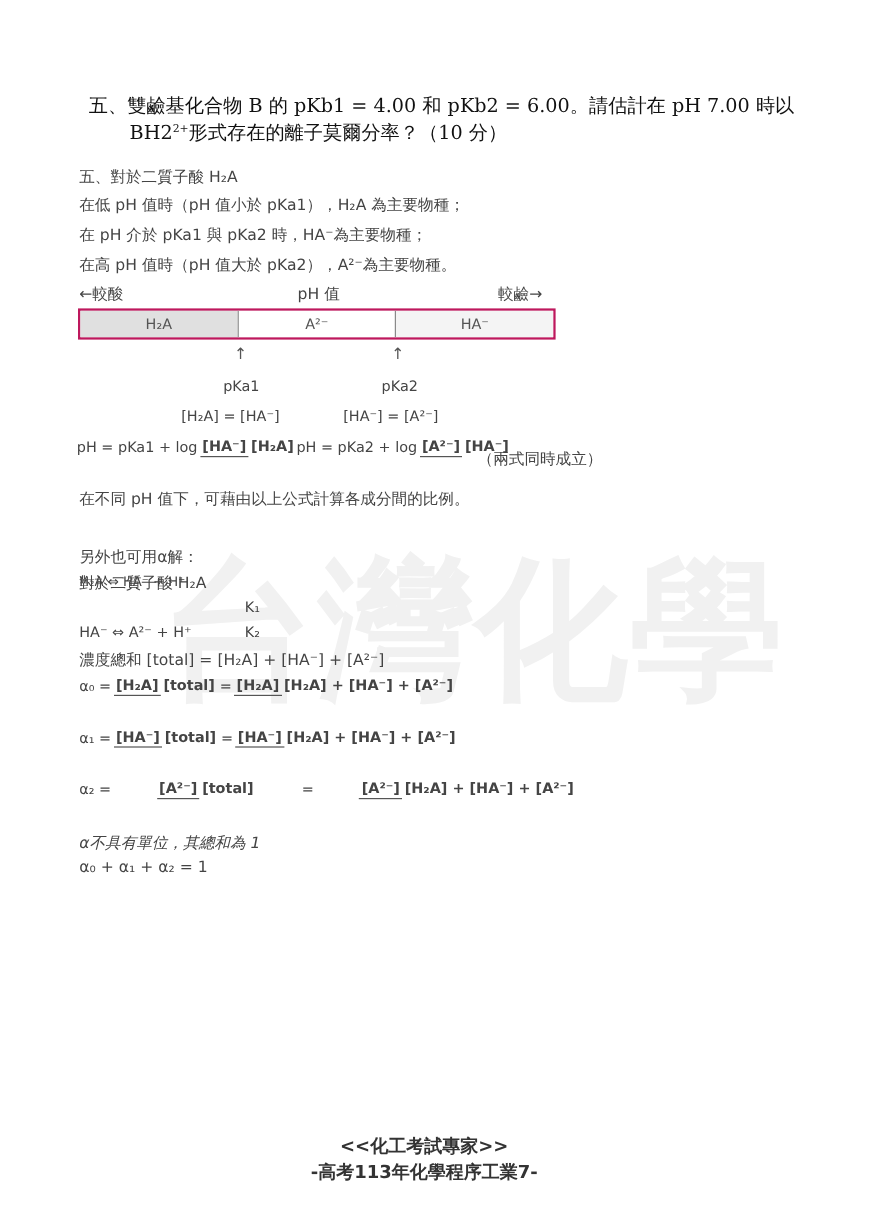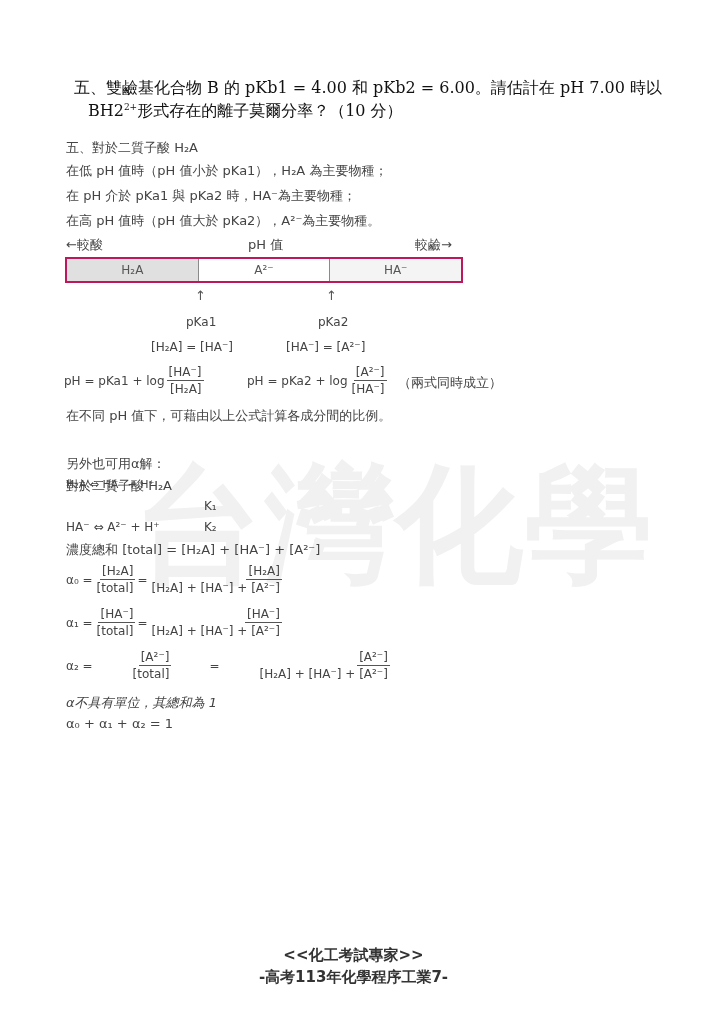--- a/index.html
+++ b/index.html
@@ -1,35 +1,35 @@
 <!DOCTYPE html>
 <html><head>
 <meta charset="utf-8">
 <style>
   html, body { margin: 0; padding: 0; background: #ffffff; }
   body { width: 724px; height: 1024px; position: relative; overflow: hidden;
          font-family: "DejaVu Sans", "Liberation Sans", sans-serif; color: #3a3a3a; }
   .abs { position: absolute; white-space: nowrap; }
   .question { font-family: "DejaVu Serif", "Liberation Serif", serif; color: #111; font-size: 16px; }
   .q1 { left: 74px; top: 78px; }
-  .q2 { left: 88px; top: 101px; }
+  .q2 { left: 108px; top: 101px; }
   .body-text { font-size: 13px; color: #444; }
   sub, sup { font-size: 7px; line-height: 0; }
   .watermark { position: absolute; left: 120px; top: 440px; font-size: 128px; font-weight: bold;
                color: #f1f1f1; letter-spacing: 2px; z-index: 0; font-family: "DejaVu Sans", sans-serif; margin-left: 15px; }
   .content { position: relative; z-index: 1; }
   .bar { position: absolute; left: 65px; top: 257px; width: 398px; height: 26px; border: 2px solid #be185d;
          display: flex; box-sizing: border-box; }
   .seg { flex: 1; display: flex; align-items: center; justify-content: center; font-size: 12px; color: #555; }
   .seg + .seg { border-left: 1px solid #8a8a8a; }
   .seg-0 { background: #e0e0e0; }
   .seg-1 { background: #f4f4f4; }
   .seg-2 { background: #ffffff; }
   .arrow { font-size: 13px; color: #555; }
-  .frac { display: inline-flex; flex-direction: column; align-items: flex-end; vertical-align: middle; margin: 0 2px; }
+  .frac { display: inline-flex; flex-direction: row; align-items: flex-start; vertical-align: middle; margin: 0 2px; font-weight: bold; }
   .frac .num { border-bottom: 1px solid #555; padding: 0 2px; line-height: 16px; }
   .frac .den { padding: 0 2px; line-height: 16px; }
   .footer { position: absolute; left: 0; width: 707px; text-align: center; font-weight: bold; color: #333; font-size: 15px; }
 </style>
 </head>
 <body>
 
 <div class="watermark">台灣化學</div>
 
 <div class="content">

